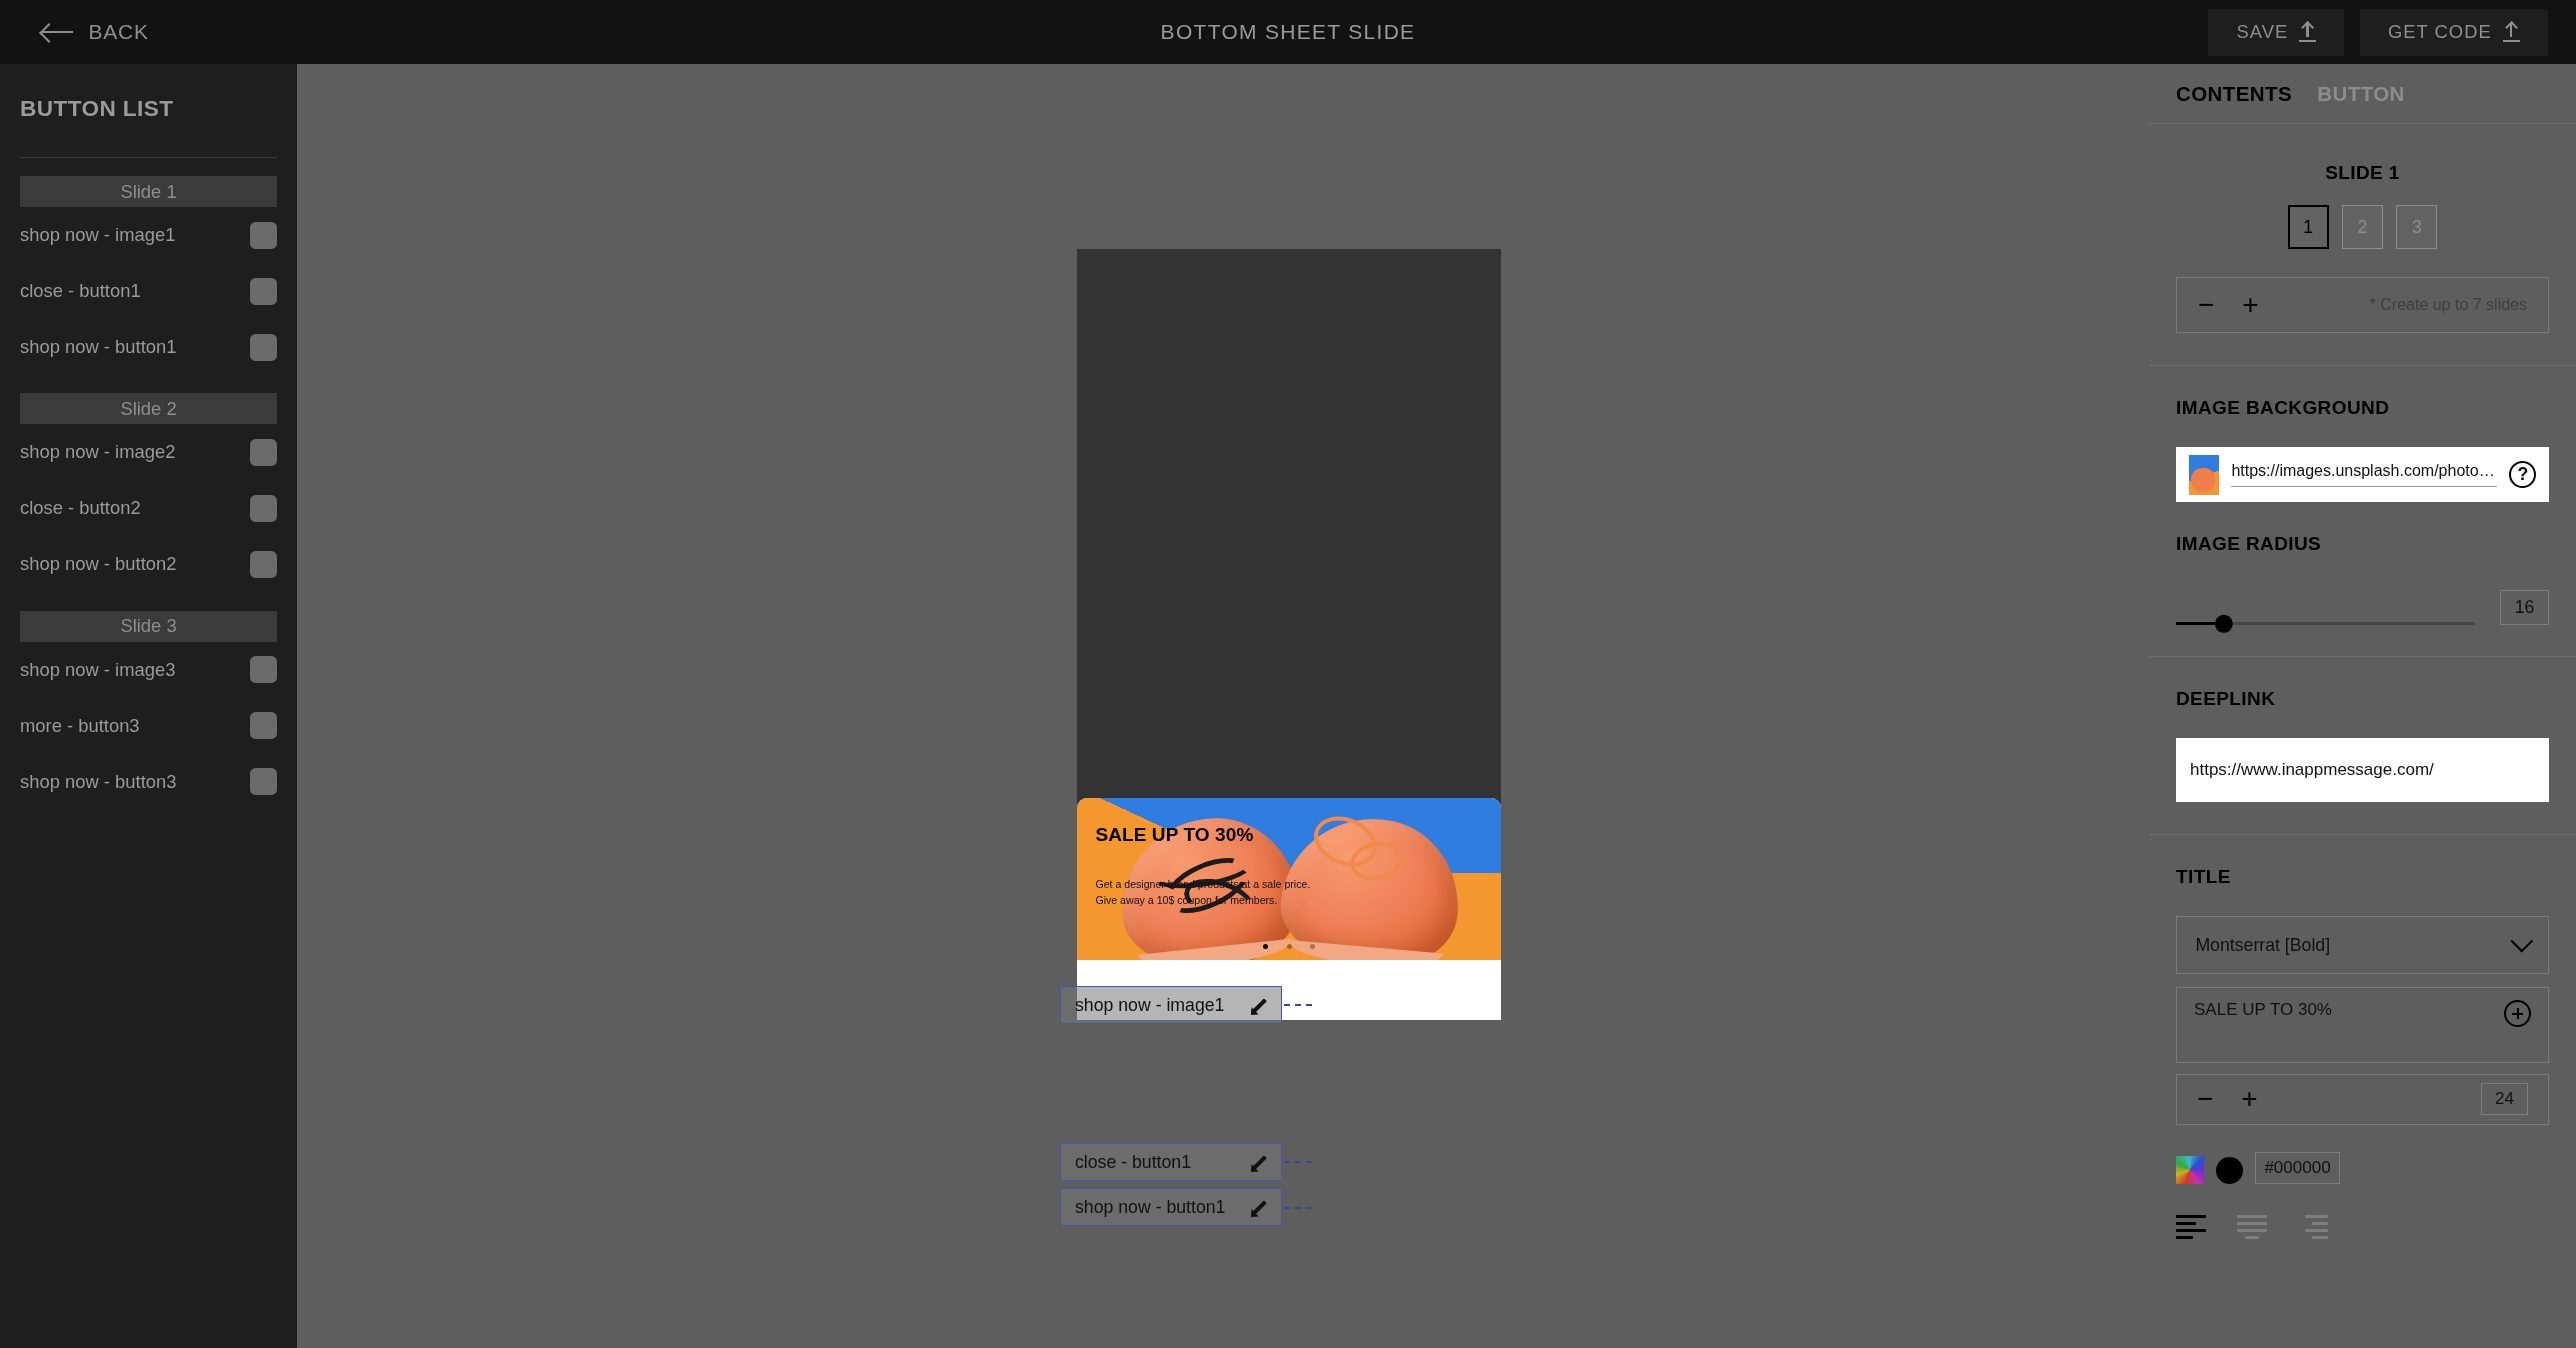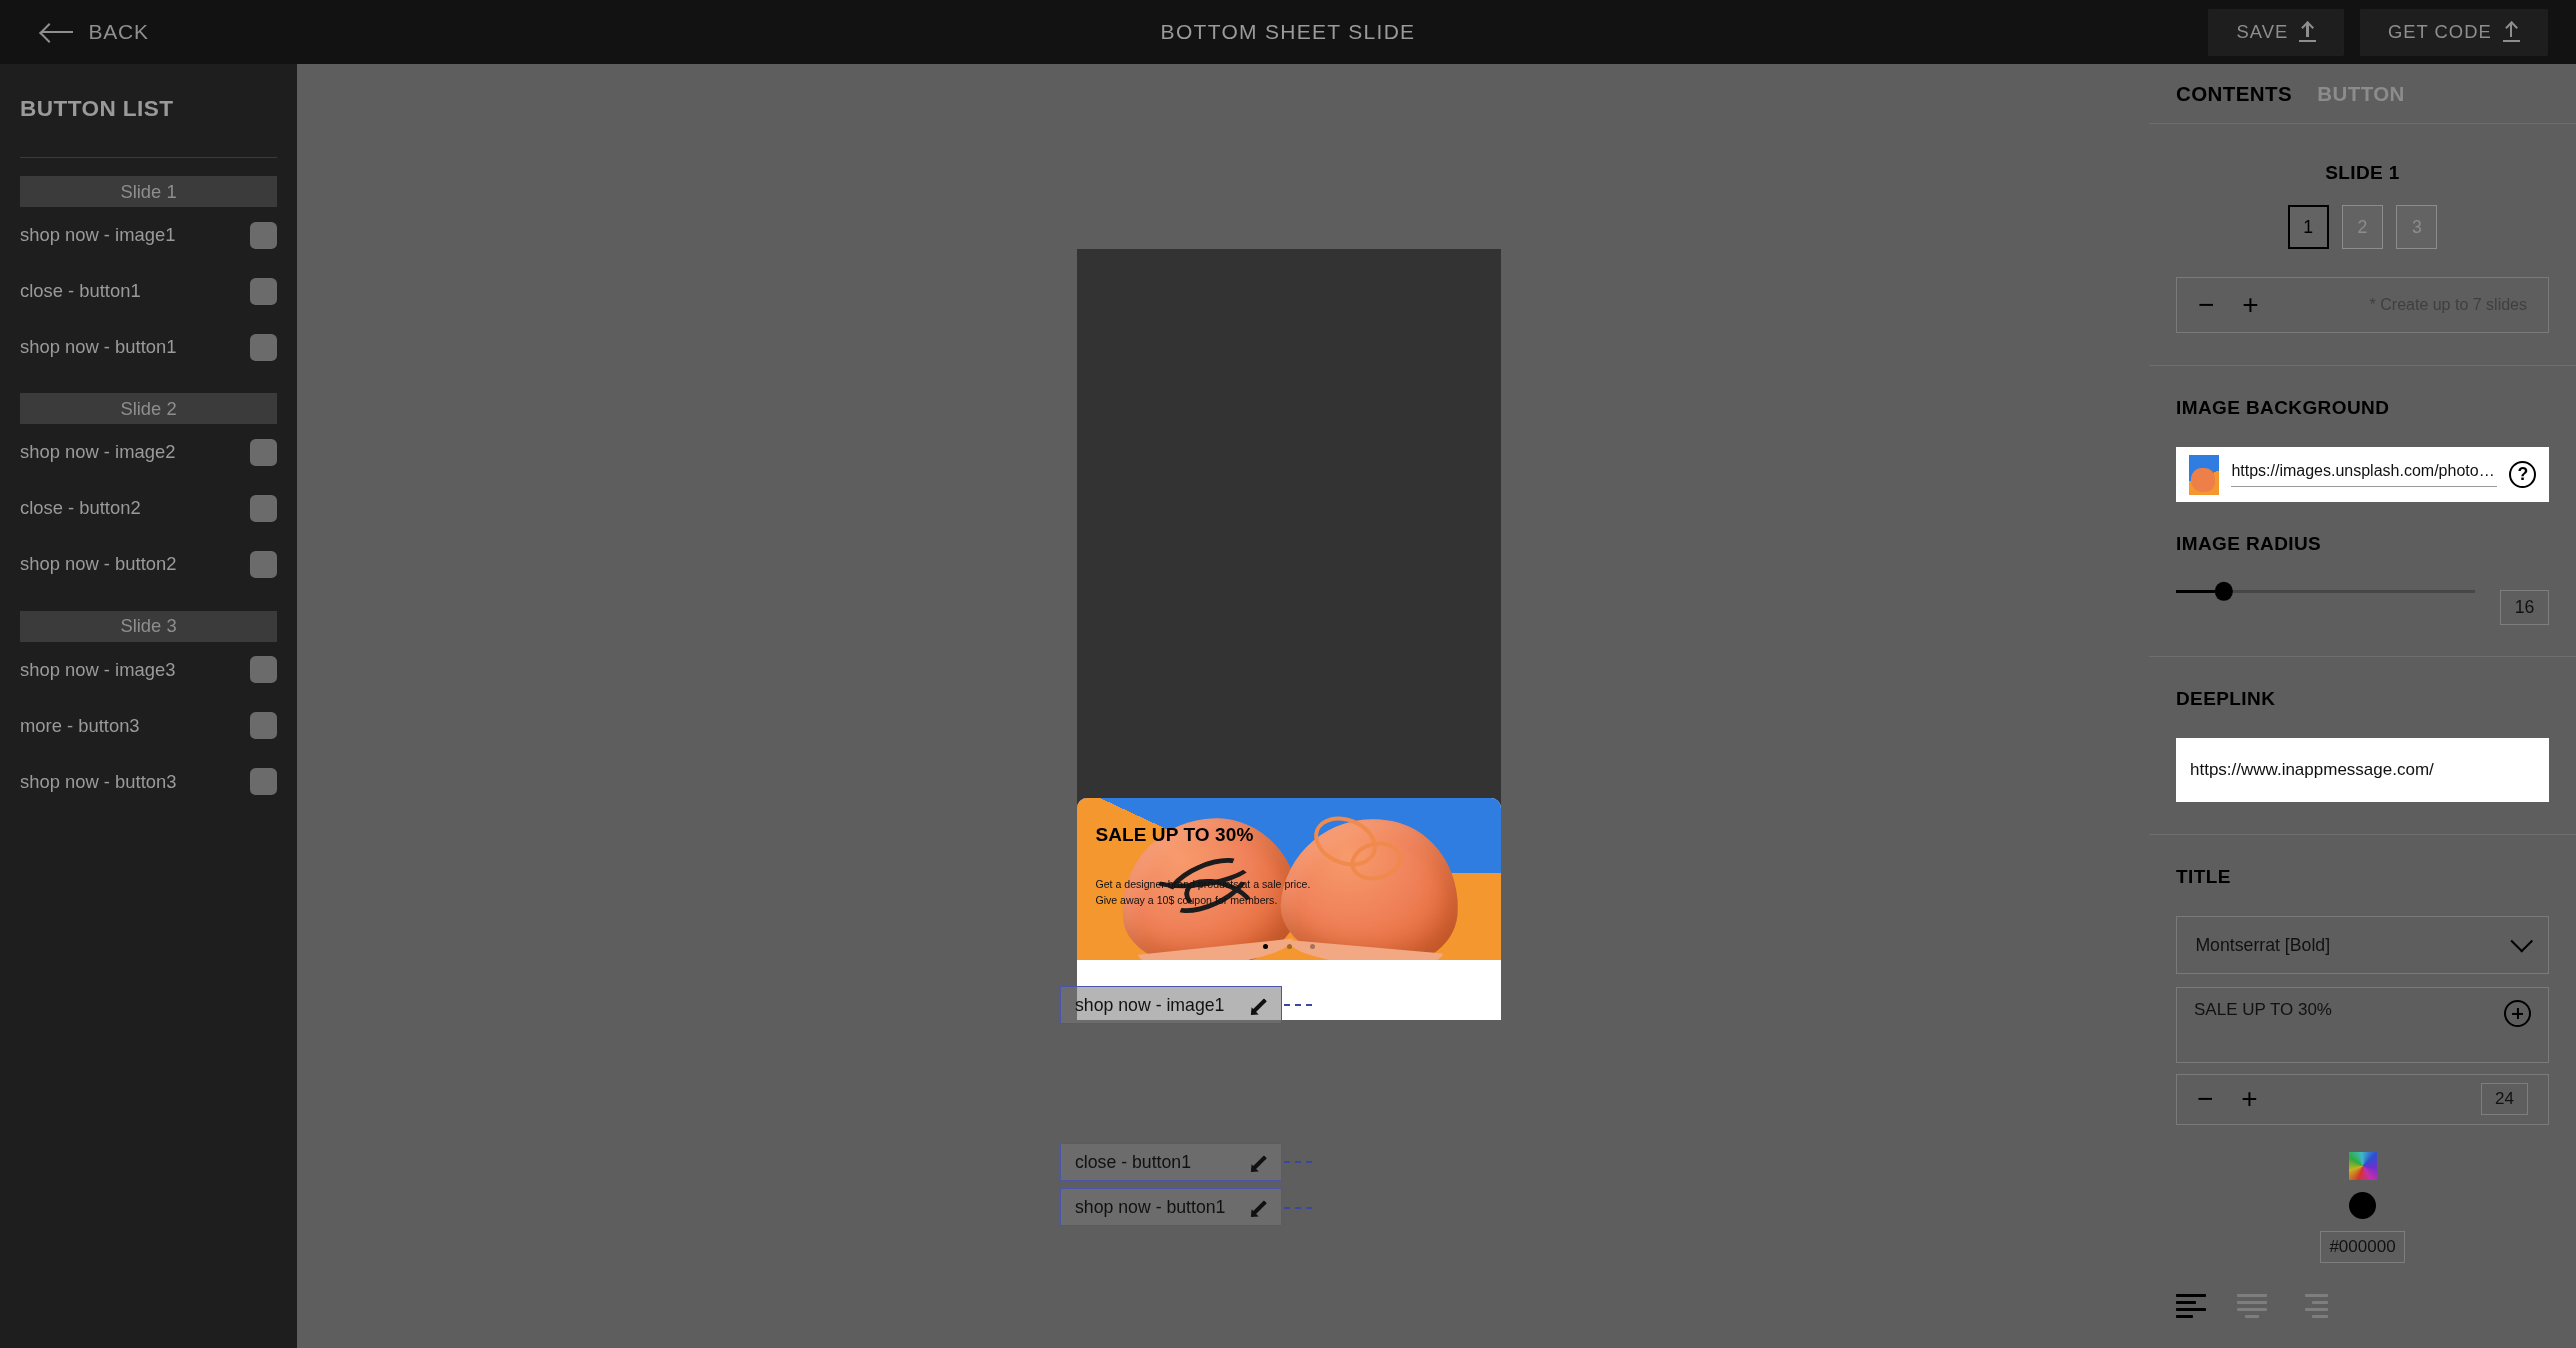--- a/index.html
+++ b/index.html
@@ -314,21 +314,21 @@
     white-space: nowrap; overflow: hidden; text-overflow: ellipsis;
   }
   .q-ico {
     width: 27px; height: 27px; border: 2.1px solid #000; border-radius: 50%;
     display: flex; align-items: center; justify-content: center;
     font-size: 17.7px; font-weight: bold; color: #000; cursor: pointer;
   }
 
   #radius-row {
     margin-top: 35px; margin-bottom: 31px;
-    display: flex; align-items: flex-start; gap: 25px;
+    display: flex; align-items: flex-end; gap: 25px;
   }
   #radius-track {
     position: relative; flex: 1; height: 2.8px; background: #474747;
   }
   #radius-fill {
     position: absolute; left: 0; top: 0; height: 2.8px; width: 16%; background: #000;
   }
   #radius-thumb {
     position: absolute; left: 16%; top: 50%;
     width: 18.4px; height: 18.4px; border-radius: 50%;
@@ -379,21 +379,21 @@
     display: flex; align-items: center; justify-content: space-between;
     padding: 0 20px;
   }
   #font-size-value {
     width: 47px; height: 32px; border: 0.7px solid #7e7e7e;
     display: flex; align-items: center; justify-content: center;
     font-size: 17px; color: #111;
   }
 
   #color-row {
-    margin-top: 27px; display: flex; align-items: center; gap: 12px; flex-direction: column;
+    margin-top: 27px; display: flex; align-items: flex-end; gap: 12px;
   }
   #color-wheel {
     width: 28px; height: 28px; cursor: pointer;
     background:
       conic-gradient(from 200deg, #d2352a, #c8b220, #2faa3c, #3fb9c8,
                      #2f4fd0, #6e2fcf, #c52fa8, #d2352a);
   }
   #color-swatch {
     width: 27px; height: 27px; border-radius: 50%; background: #000; cursor: pointer;
   }

